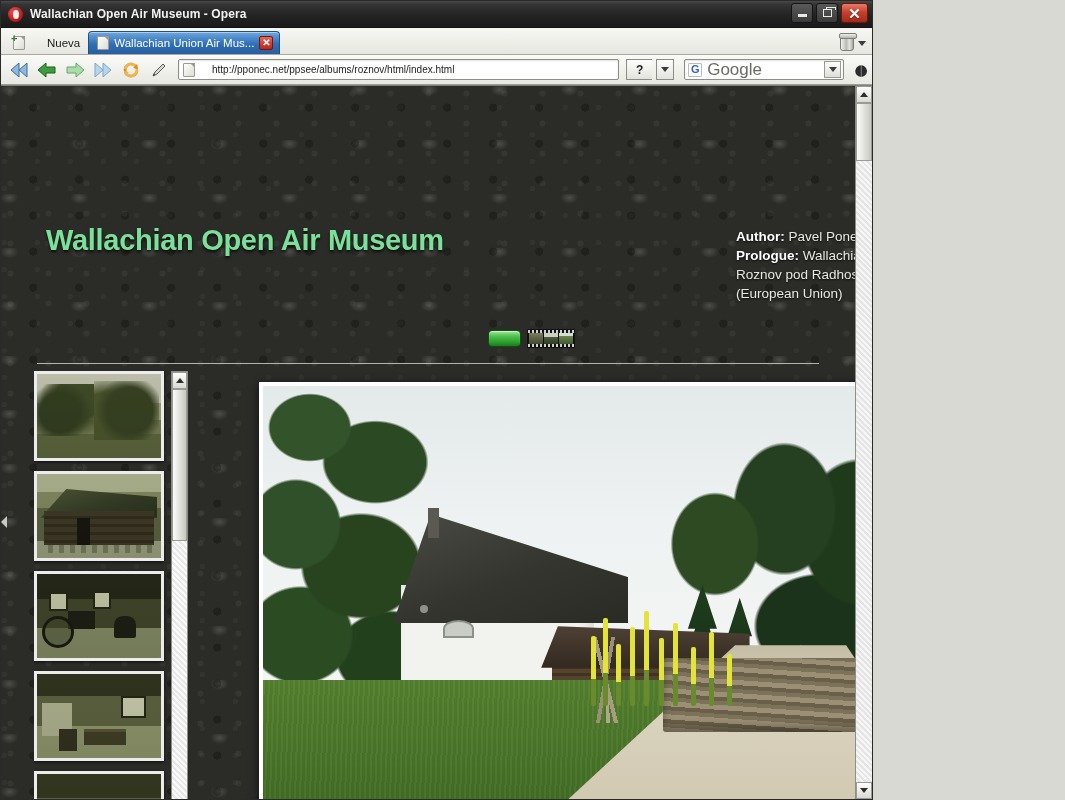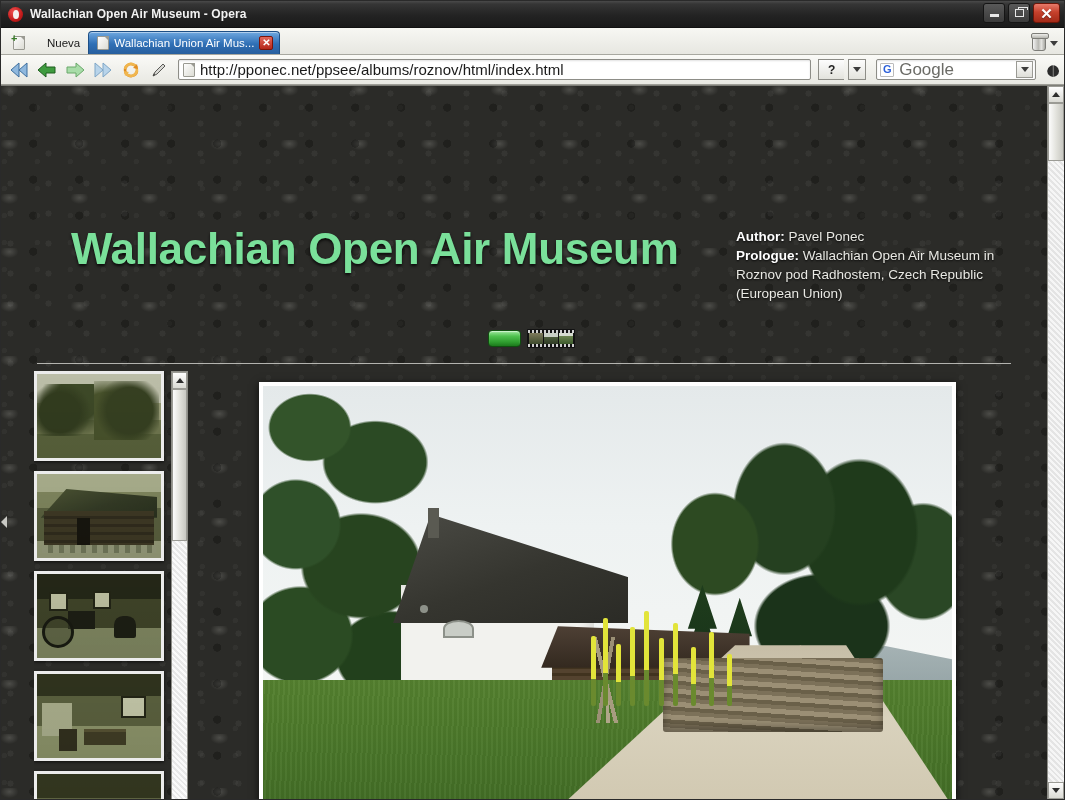--- a/index.html
+++ b/index.html
@@ -6,21 +6,21 @@
     margin: 0; padding: 0;
     width: 1065px; height: 800px;
     overflow: hidden;
     font-family: "Liberation Sans", sans-serif;
     background: #d9d9d3;
   }
   * { box-sizing: border-box; }
 
   
   .window {
-    width: 1065px; height: 800px;
+    width: 873px; height: 800px;
     position: relative;
     background: #efefea;
     border: 1px solid #2a2a2a;
     display: flex; flex-direction: column;
   }
 
   
   .titlebar {
     height: 27px; flex: 0 0 27px;
     background: linear-gradient(to bottom, #4a4a4a 0%, #353535 12%, #232323 55%, #1a1a1a 100%);
@@ -170,22 +170,22 @@
 
   .urlbar {
     flex: 1 1 auto; height: 21px; margin: 0 3px;
     background: #fff; border: 1px solid #8d8d87;
     border-radius: 2px;
     display: flex; align-items: center; padding: 0 4px; gap: 5px;
     box-shadow: inset 0 1px 2px rgba(0,0,0,.12);
     min-width: 0;
   }
   .url-text {
-    font-size: 15px; color: #1a1a1a; white-space: nowrap;
-    overflow: hidden; text-overflow: ellipsis;
+    font-size: 10px; color: #1a1a1a; white-space: nowrap;
+    overflow: hidden; text-overflow: ellipsis; margin-left: 12px;
   }
   .help-box {
     width: 26px; height: 21px;
     background: linear-gradient(to bottom, #fdfdfd, #e3e3dd);
     border: 1px solid #8d8d87; border-right: none;
     display:flex; align-items:center; justify-content:center;
     font-size: 12px; font-weight: bold; color:#222;
   }
   .help-drop {
     width: 18px; height: 21px;
@@ -281,22 +281,22 @@
   }
   .tri-down {
     width:0;height:0;border-left:4px solid transparent;border-right:4px solid transparent;
     border-top:5px solid #2d2d2d;
   }
 
   
   .page-inner { position: relative; width: 100%; height: 100%; }
 
   .album-title {
-    position: absolute; left: 70px; top: 138px;
-    font-size: 44px; font-weight: bold;
+    position: absolute; left: 45px; top: 138px;
+    font-size: 29px; font-weight: bold;
     color: #7ae09a;
     font-family: "Liberation Sans", sans-serif;
     letter-spacing: -0.3px;
     text-shadow: 0 2px 3px rgba(0,0,0,.75);
     white-space: nowrap;
   }
   .meta {
     position: absolute; left: 735px; top: 141px; width: 300px;
     color: #e9e9e4; font-size: 13.5px; line-height: 1.42;
     text-shadow: 0 1px 2px rgba(0,0,0,.85);

